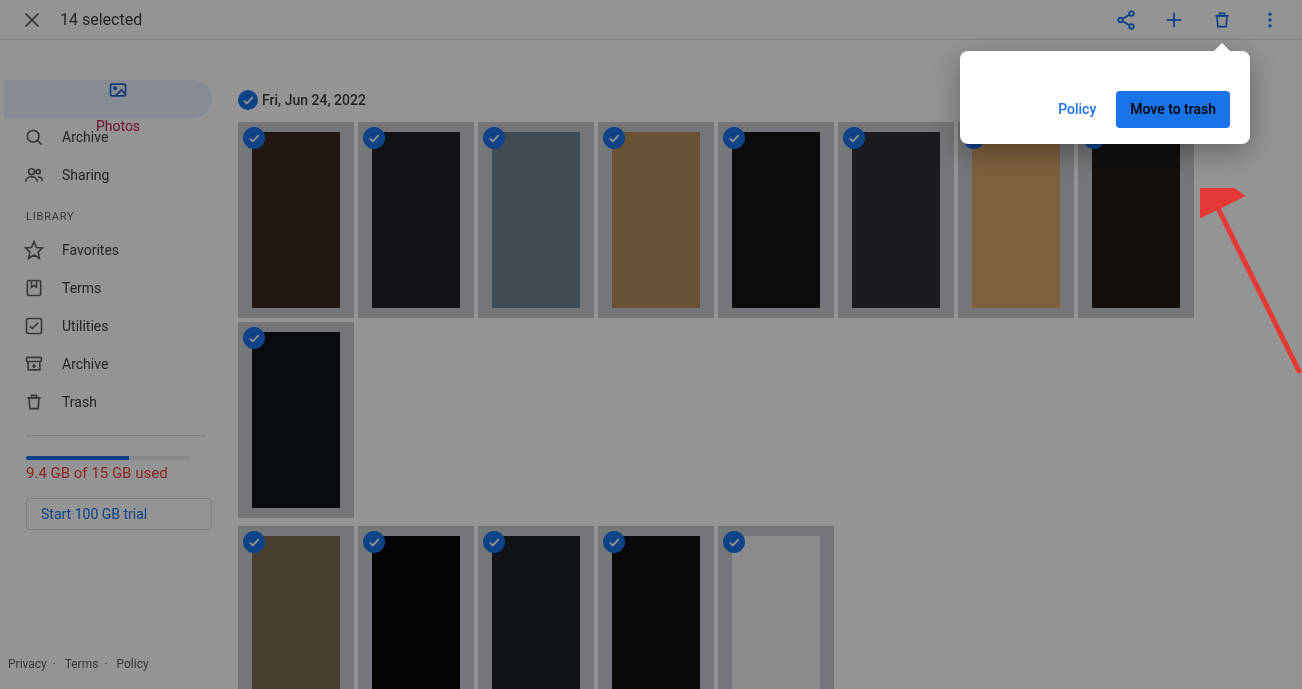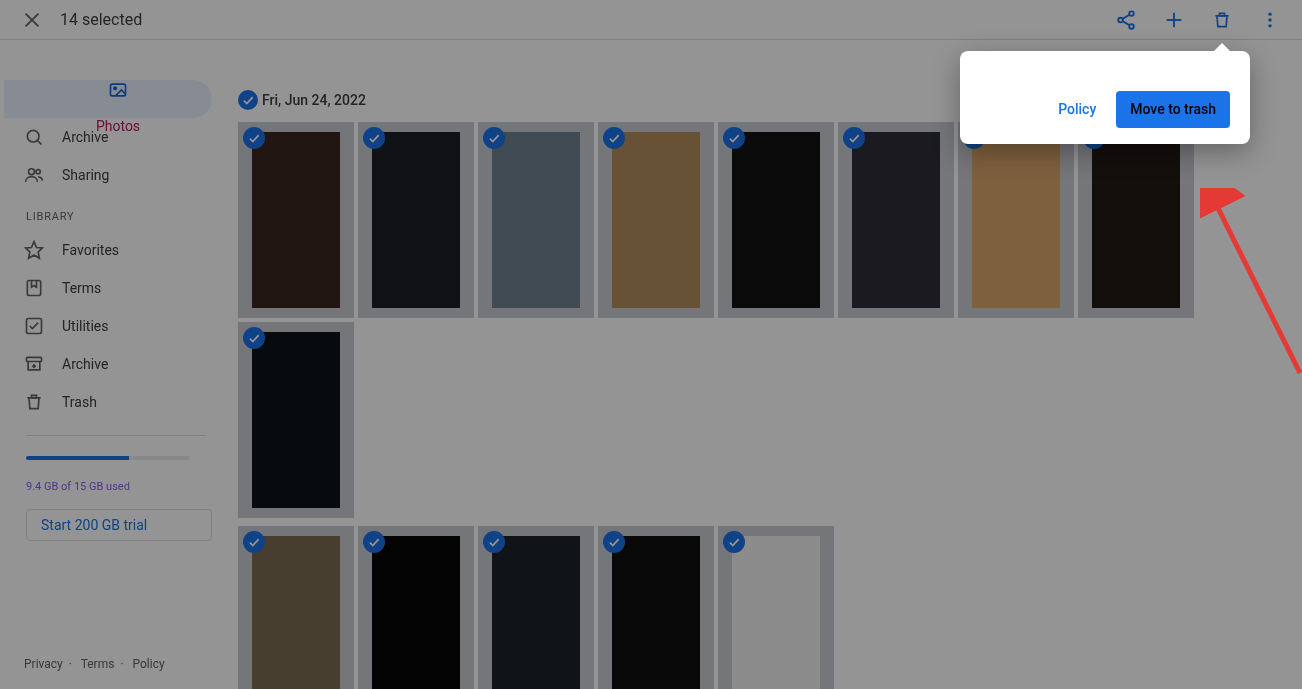--- a/index.html
+++ b/index.html
@@ -46,29 +46,29 @@
 .nav-item .nav-icon { width: 20px; height: 20px; color: #5f6368; display:flex; align-items:center; justify-content:center;}
 .nav-item.active .nav-icon { color: #1967d2; }
 .nav-section-label {
   padding: 16px 0 8px 22px;
   font-size: 11px; letter-spacing: .8px; color: #5f6368;
 }
 .side-divider { height:1px; background:#dadce0; margin: 14px 6px 14px 22px; }
 .storage-bar { margin: 6px 22px 0 22px; }
 .storage-track { height:4px; background:#e8eaed; border-radius:2px; overflow:hidden; }
 .storage-fill { height:100%; background:#1a73e8; }
-.storage-text { font-size: 11px; color:#8b5cf6; margin-top:20px; }
+.storage-text { font-size: 15px; color:#ef4444; margin-top:4px; }
 .trial-btn {
   margin: 16px 0 0 22px;
   display:inline-block; padding: 7px 14px;
   border:1px solid #dadce0; border-radius:4px;
   color:#1a73e8; font-size:14px; cursor:pointer;
 }
 .footer-links {
-  position:absolute; bottom:18px; left:24px;
+  position:absolute; bottom:18px; left:8px;
   font-size:12px; color:#5f6368;
 }
 .footer-links span { cursor:pointer; }
 .footer-links .dot { margin: 0 6px; }
 
 
 .main {
   position:absolute; top:58px; left:212px; right:0; bottom:0;
   padding: 32px 26px 0 26px; overflow:hidden;
 }
@@ -248,21 +248,21 @@
   </div>
 
   <div class="side-divider"></div>
 
   <div class="storage-bar">
     <div class="storage-track">
         <div class="storage-fill" style="width:63%"></div>
       </div>
     <div class="storage-text">9.4 GB of 15 GB used</div>
   </div>
-  <div class="trial-btn">Start 200 GB trial</div>
+  <div class="trial-btn">Start 100 GB trial</div>
 
   <div class="footer-links">
     <span>Privacy</span><span class="dot">·</span>
     <span>Terms</span><span class="dot">·</span>
     <span>Policy</span>
   </div>
 </div>
 
 <div class="main">
 

